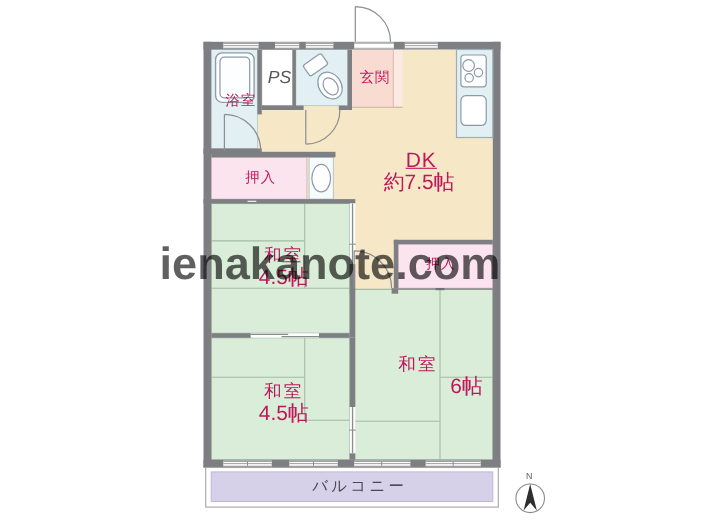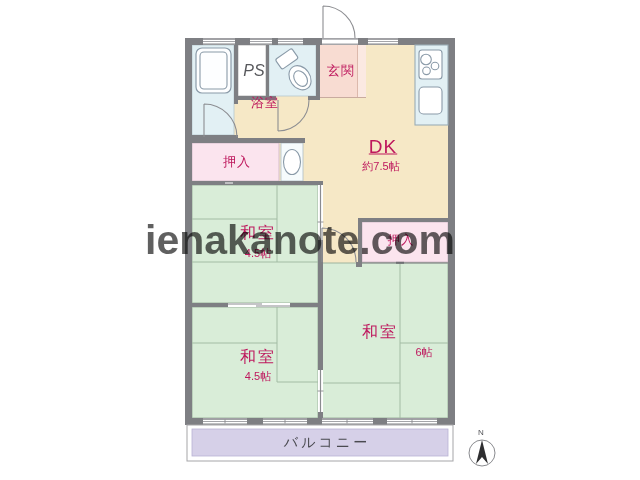--- a/index.html
+++ b/index.html
@@ -4,21 +4,21 @@
 <style>
   html,body{margin:0;padding:0;background:#ffffff;}
   .stage{position:relative;width:640px;height:480px;background:#ffffff;overflow:hidden;
          font-family:"Liberation Sans",sans-serif;}
   .stage svg{position:absolute;left:0;top:0;}
   .label{position:absolute;transform:translate(-50%,-50%);color:#be185d;white-space:nowrap;
          line-height:1;}
   .lab13{font-size:13px;letter-spacing:1px;}
   .lab11{font-size:16px;color:#57585c;font-style:italic;}
   .lab16{font-size:16px;letter-spacing:2px;text-align:right;}
-  .lab15{font-size:11px;text-align:center;}
+  .lab15{font-size:19px;text-align:center;}
   .lab12{font-size:12.5px;letter-spacing:1px;}
   .dk-main{font-size:19px;letter-spacing:1px;}
   .balc{font-size:14px;letter-spacing:3px;color:#4a4a50;}
   .north{font-size:8px;color:#55565a;}
   .watermark{position:absolute;left:300px;top:240px;transform:translate(-50%,-50%);
              font-size:41px;font-weight:bold;color:#000000;opacity:0.62;letter-spacing:0px;
              z-index:40;pointer-events:none;}
 </style>
 </head>
 <body>
@@ -163,21 +163,21 @@
 
   <rect x="187" y="425" width="266" height="36" fill="#ffffff" stroke="#a5a5a8" stroke-width="1"></rect>
   <rect x="192" y="429" width="256" height="27" stroke="#b9b2d4" stroke-width="0.8" fill="#d6d0e8"></rect>
 
   <g>
     <circle cx="482" cy="453" r="13" fill="none" stroke="#8a8b8f" stroke-width="1"></circle>
     <polygon points="482,440 488,464 482,457 476,464" fill="#2e2e30"></polygon>
   </g>
 </svg>
 
-  <div class="label lab13" style="left:219px;top:102px;margin-left:46px;">浴室</div>
+  <div class="label lab13" style="left:219px;top:91px;">浴室</div>
   <div class="label lab11" style="left:254px;top:71px;">PS</div>
   <div class="label lab13" style="left:341px;top:70px;">玄関</div>
   <div class="label dk-main" style="left:383px;top:146px;text-decoration:underline;">DK</div>
   <div class="label lab15" style="left:381px;top:166px;">約7.5帖</div>
   <div class="label lab13" style="left:237px;top:161px;">押入</div>
   <div class="label lab16" style="left:258px;top:233px;">和室</div>
   <div class="label lab15" style="left:258px;top:253px;">4.5帖</div>
   <div class="label lab12" style="left:401px;top:240px;">押入</div>
   <div class="label lab16" style="left:380px;top:332px;">和室</div>
   <div class="label lab15" style="left:380px;top:352px;margin-left:44px;">6帖</div>

